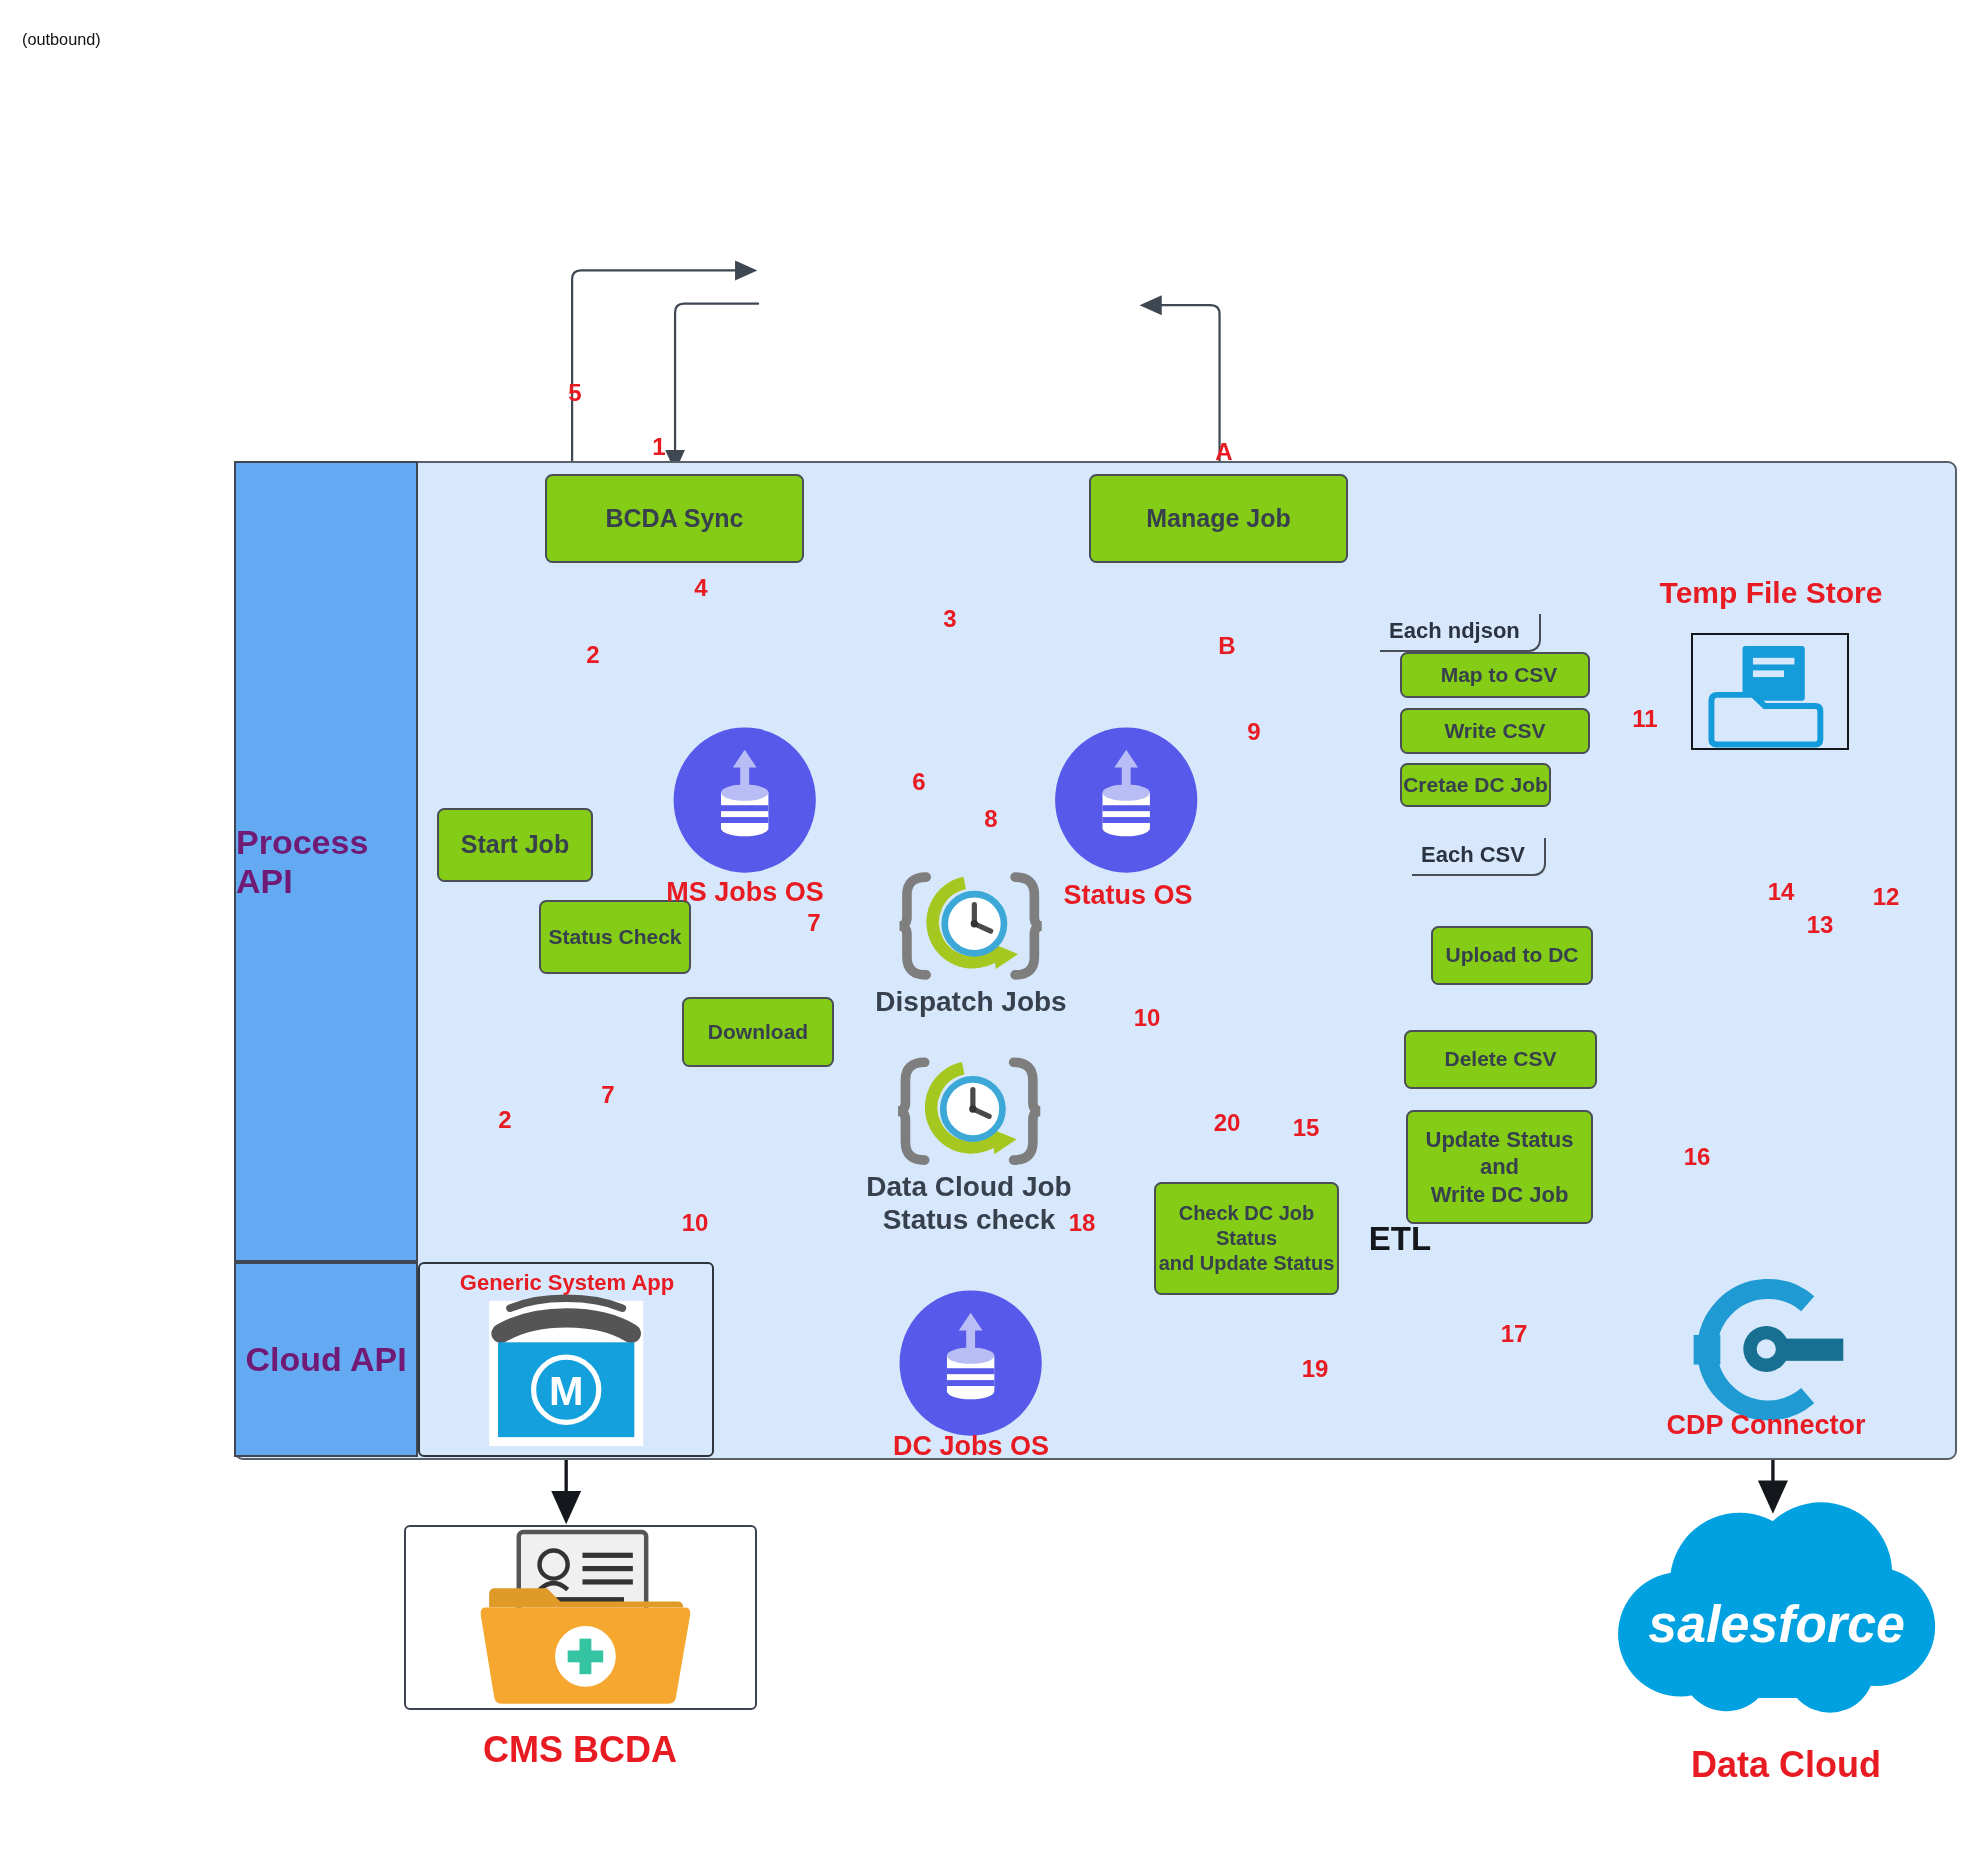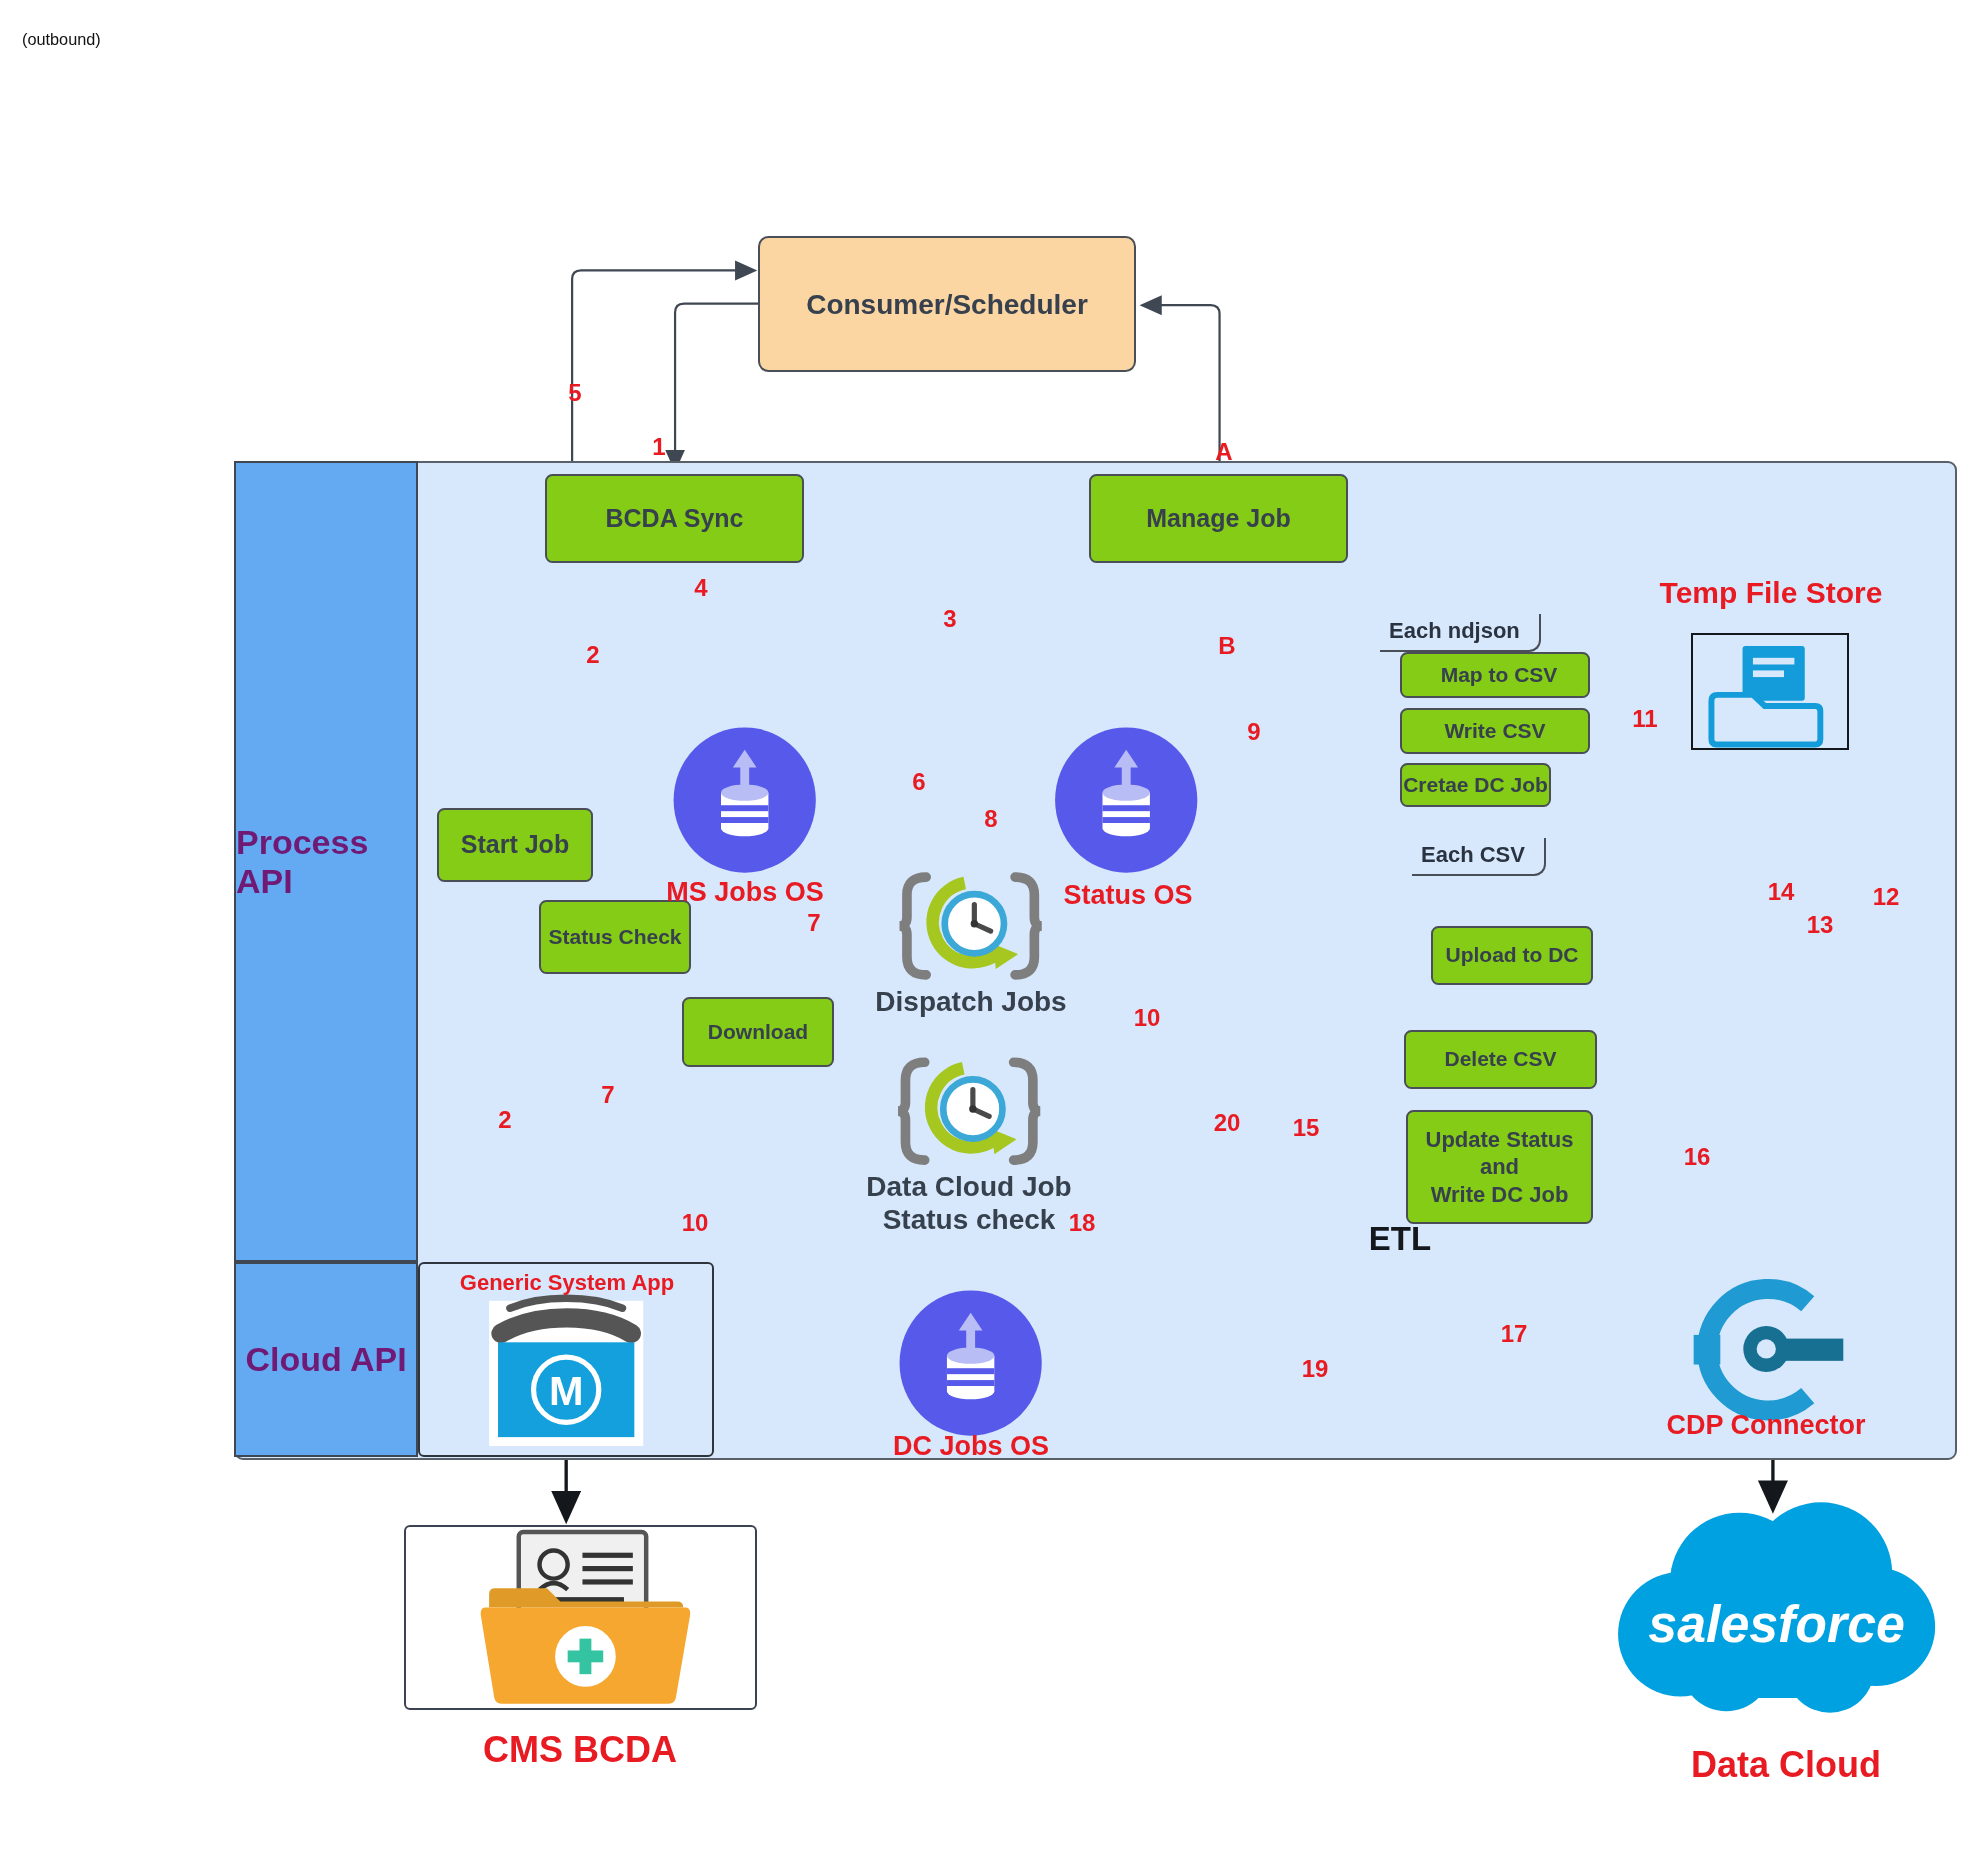--- a/index.html
+++ b/index.html
@@ -50,40 +50,41 @@
 
   <div class="lane" style="left:234px;top:461px;width:184px;height:801px;">
        <span>Process API</span>
     </div>
   <div class="lane" style="left:234px;top:1262px;width:184px;height:195px;">
        <span>Cloud API</span>
     </div>
 
   <div class="container" style="left:418px;top:1262px;width:296px;height:195px;border-color:#2f353c;border-radius:6px;"></div>
 
-  <div class="node orange" style="left:758px;top:236px;width:378px;height:136px;">
-       <span>Consumer/Scheduler</span>
-    </div>
 
   <div class="node" style="left:545px;top:474px;width:259px;height:89px;">
        <span>BCDA Sync</span>
     </div>
   <div class="node" style="left:1089px;top:474px;width:259px;height:89px;">
        <span>Manage Job</span>
     </div>
   <div class="node" style="left:437px;top:808px;width:156px;height:74px;">
        <span>Start Job</span>
     </div>
   <div class="node small" style="left:539px;top:900px;width:152px;height:74px;">
        <span>Status Check</span>
     </div>
   <div class="node small" style="left:682px;top:997px;width:152px;height:70px;">
        <span>Download</span>
     </div>
 
+  <div class="node tiny" style="left:1154px;top:1182px;width:185px;height:113px;">
+       <span>Check DC Job Status</span>
+       <span>and Update Status</span>
+    </div>
 
   <div class="node tiny" style="left:1406px;top:1110px;width:187px;height:114px;font-size:22px;">
        <span>Update Status and</span>
        <span>Write DC Job</span>
     </div>
 
   <div class="node small" style="left:1400px;top:652px;width:190px;height:46px;padding-left:8px;">
        <span>Map  to CSV</span>
     </div>
   <div class="node small" style="left:1400px;top:708px;width:190px;height:46px;">

